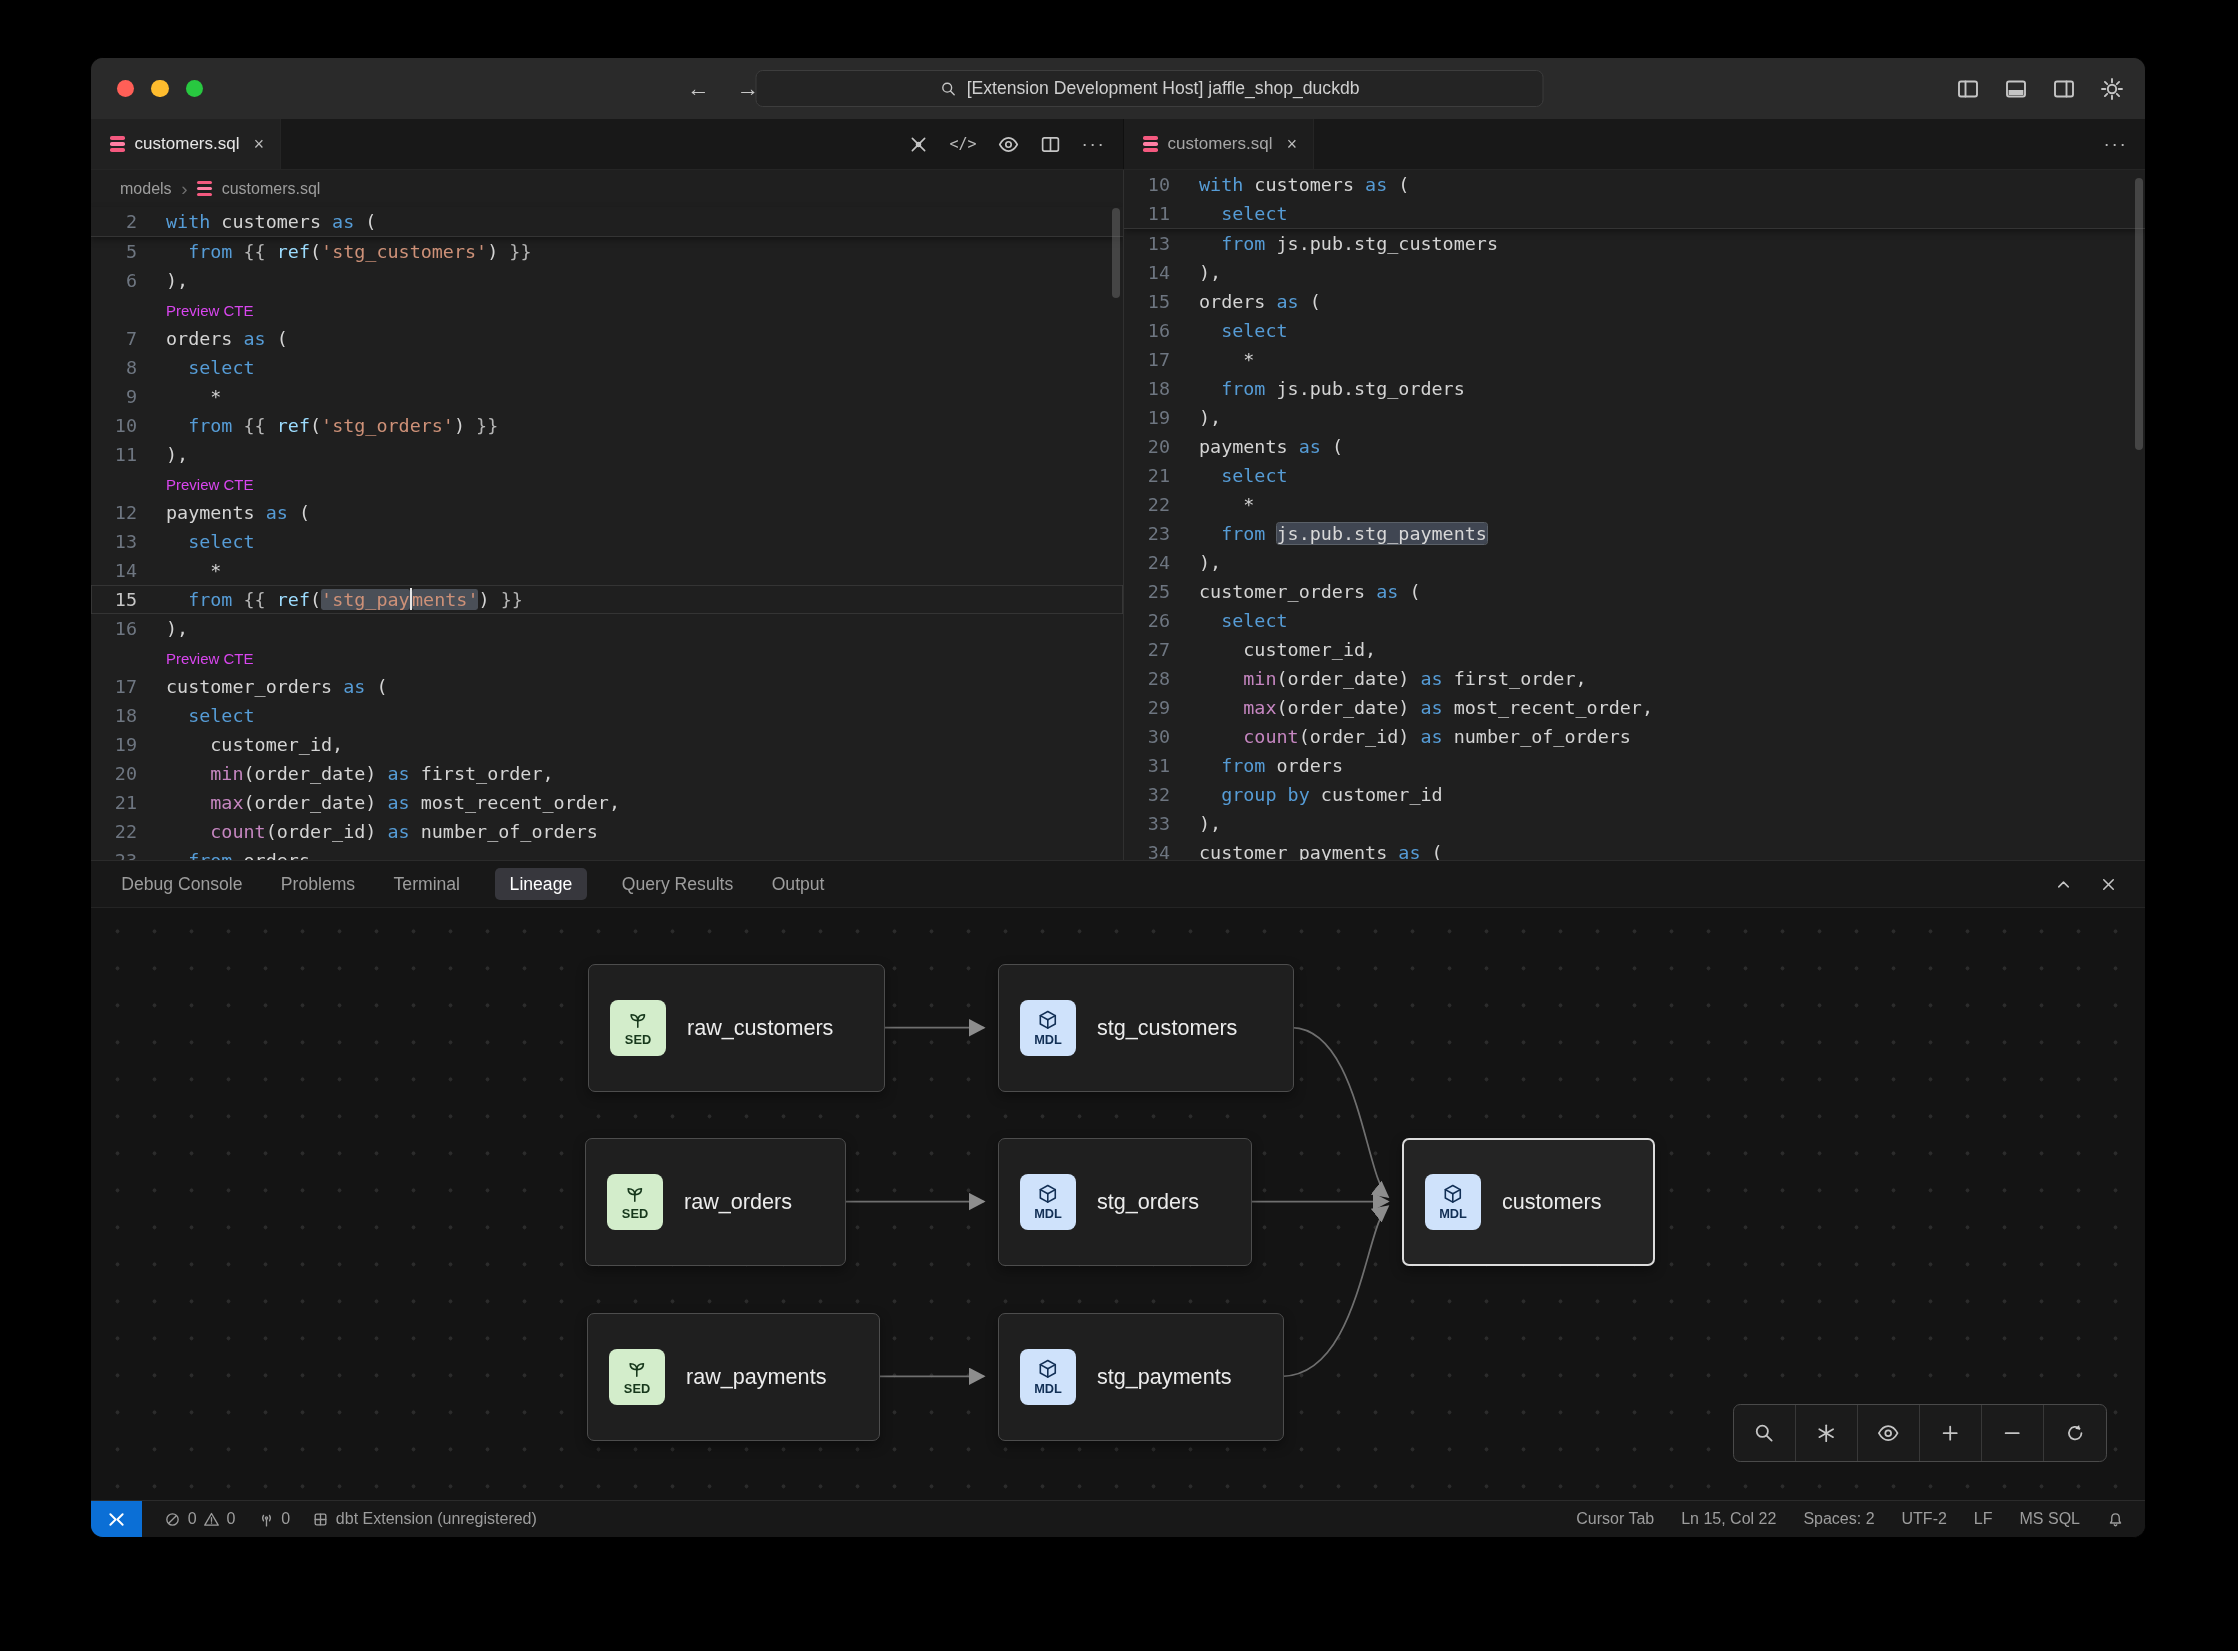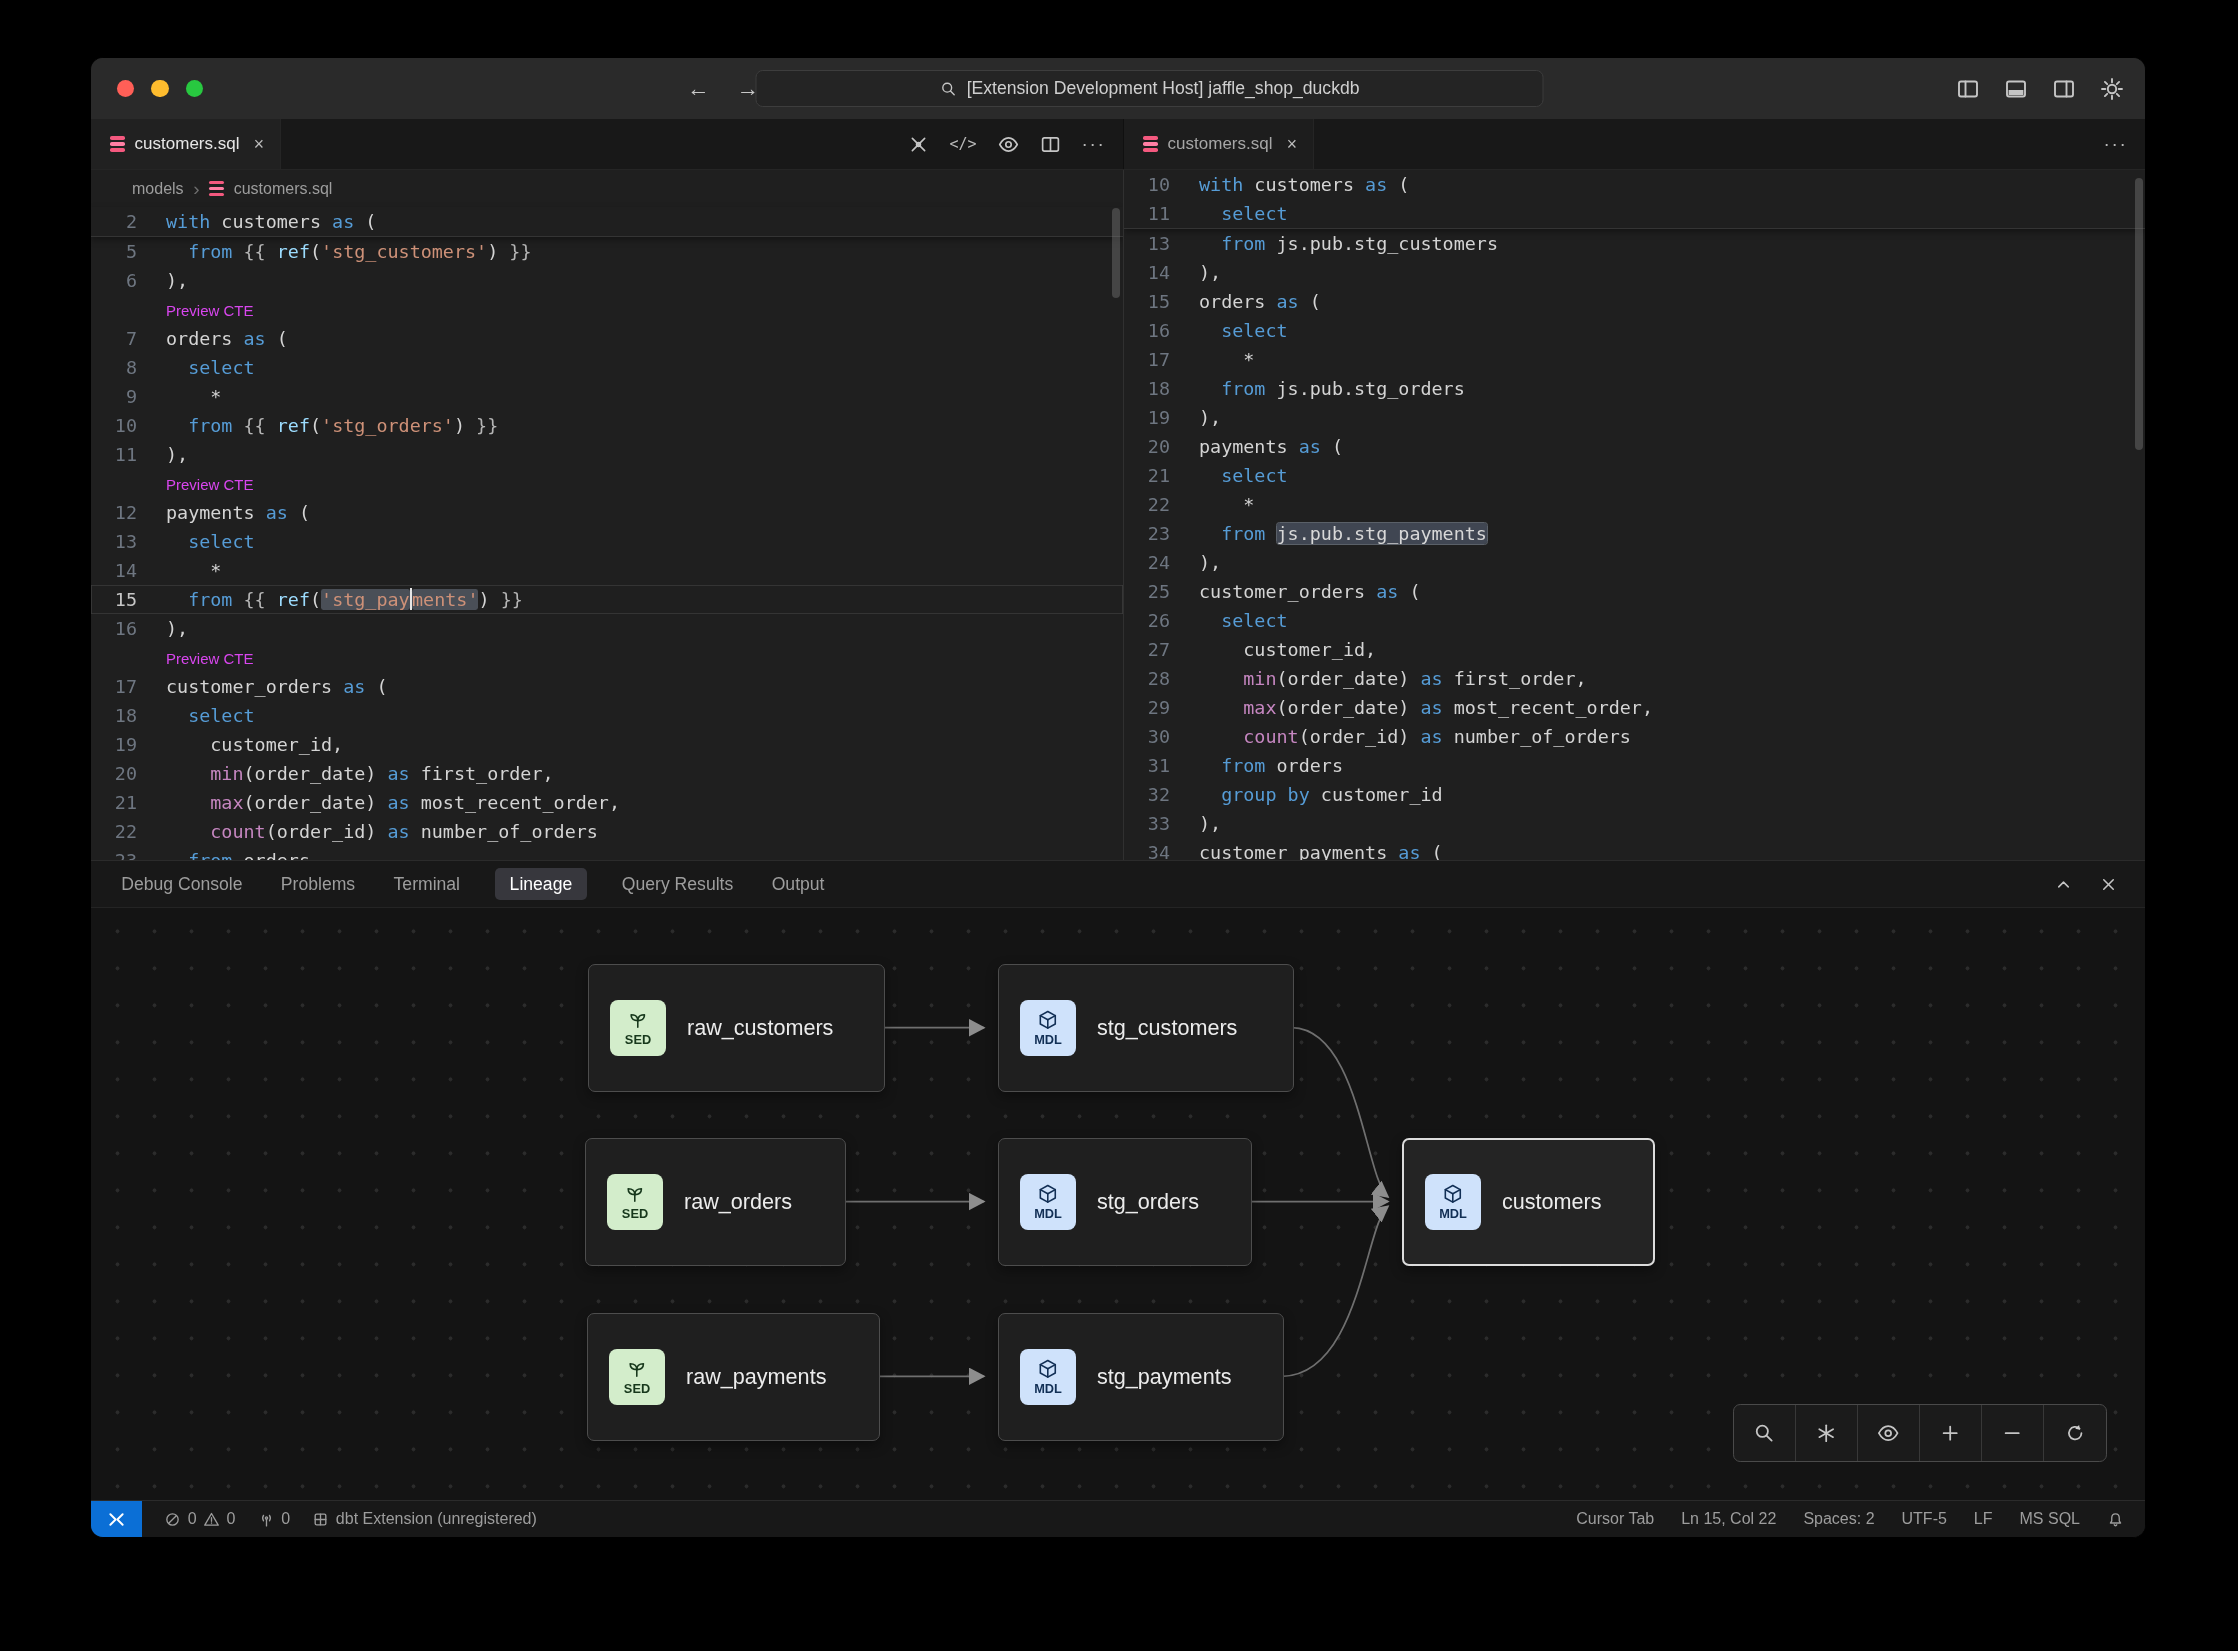--- a/index.html
+++ b/index.html
@@ -37,21 +37,21 @@
   .dots{ font-size:19px; letter-spacing:1.6px; color:#b9b9b9;}
   .dbt-ico{ display:inline-flex; flex-direction:column; gap:2.4px;}
   .dbt-ico i{ display:block; width:15px; height:3.7px; border-radius:1.8px; background:#f4597f;}
   .dbt-ico i:nth-child(2){ background:#ff7fa4;}
 
   
   .editors{ flex:1; min-height:0; display:flex;}
   .pane{ position:relative; overflow:hidden; background:#1f1f1f;}
   .pane.left{ width:1033px; border-right:0.8px solid #303030;}
   .pane.right{ flex:1;}
-  .breadcrumb{ height:37px; display:flex; align-items:center; gap:9.6px; padding-left:41px; color:#9d9d9d; font-size:16px;}
+  .breadcrumb{ height:37px; display:flex; align-items:center; gap:9.6px; padding-left:29px; color:#9d9d9d; font-size:16px;}
   .breadcrumb .sep{ color:#6e6e6e; font-size:19px;}
   .sticky{ background:#1f1f1f; border-bottom:0.8px solid #343434; box-shadow:0 3.2px 6.4px rgba(0,0,0,.35); position:relative; z-index:3;}
 
   .cl{ display:flex; height:29px; line-height:29px; font-family:"DejaVu Sans Mono", monospace; font-size:18.4px; white-space:pre;}
   .cl.active{ box-shadow:inset 0 0 0 0.8px #3c3c3c;}
   .cl.active .ln{ color:#c6c6c6;}
   .ln{ flex:0 0 75px; text-align:right; padding-right:29px; color:#6e7681;}
   .ct{ white-space:pre;}
   .lens{ font-family:"Liberation Sans", sans-serif; font-size:15px; color:#d946ef;}
   .tk-kw{color:#569cd6}.tk-id{color:#d4d4d4}.tk-pn{color:#d4d4d4}.tk-st{color:#ce9178}
@@ -511,21 +511,21 @@
       <div class="sb-item">
           <span>Cursor Tab</span>
         </div>
       <div class="sb-item">
           <span>Ln 15, Col 22</span>
         </div>
       <div class="sb-item">
           <span>Spaces: 2</span>
         </div>
       <div class="sb-item">
-          <span>UTF-5</span>
+          <span>UTF-2</span>
         </div>
       <div class="sb-item">
           <span>LF</span>
         </div>
       <div class="sb-item">
           <span>MS SQL</span>
         </div>
       <div class="sb-item">
         <svg viewBox="0 0 24 24">
             <path class="stg" d="M12,4 C8.8,4 6.7,6.5 6.7,9.8 V14 L4.8,17 H19.2 L17.3,14 V9.8 C17.3,6.5 15.2,4 12,4 Z"></path>

